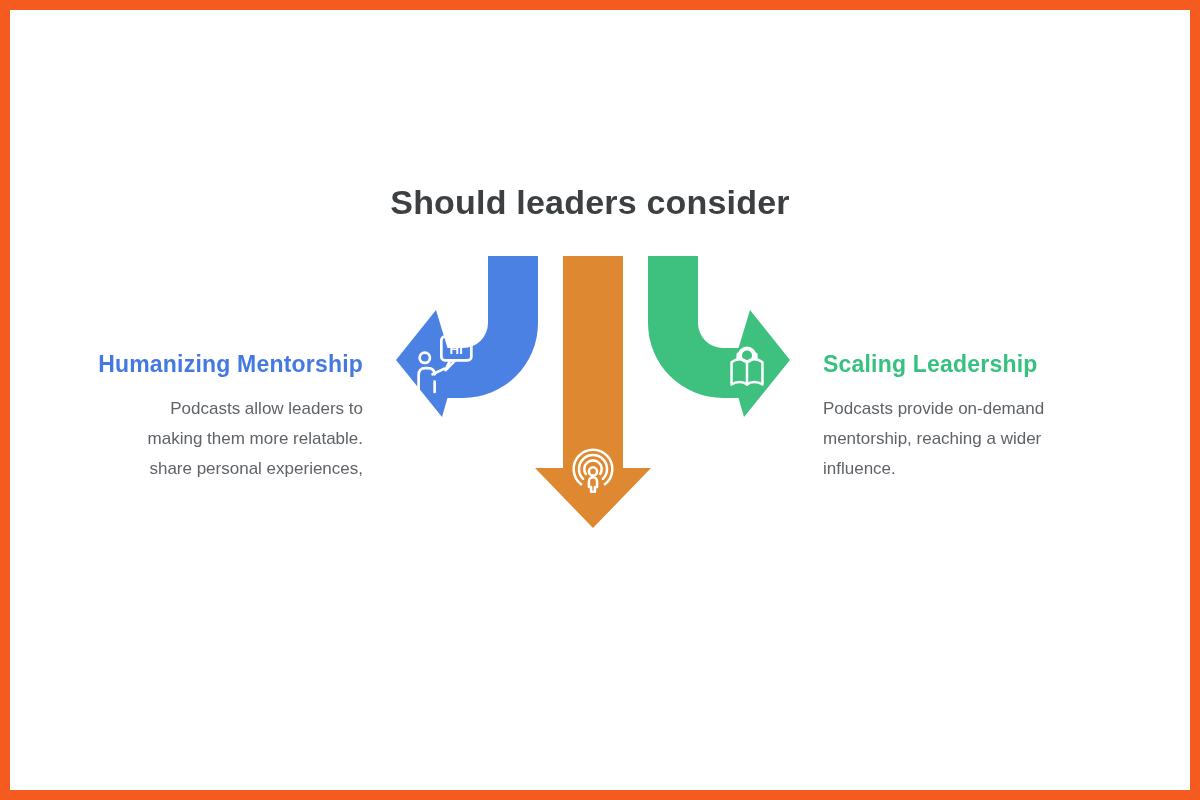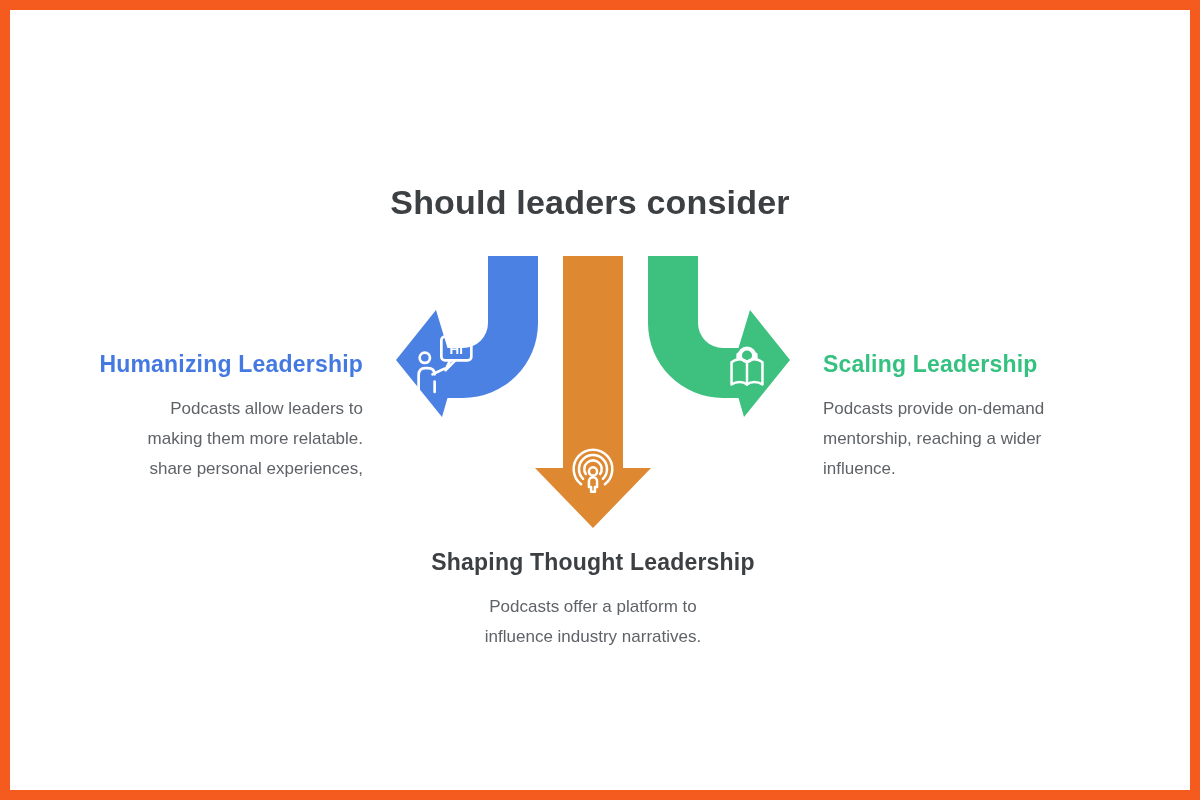--- a/index.html
+++ b/index.html
@@ -149,39 +149,32 @@
           <path d="M30 24 L30 47"></path>
           <circle cx="30" cy="17" r="6.5"></circle>
           <path d="M21.5 17.5 A8.5 8.5 0 0 1 38.5 17.5"></path>
         </g>
         <rect x="19" y="14" width="4.6" height="8" rx="2.2" fill="#ffffff"></rect>
         <rect x="36.4" y="14" width="4.6" height="8" rx="2.2" fill="#ffffff"></rect>
       </svg>
     </div>
 
     <div class="side-block left">
-      <div class="branch-heading blue">Humanizing Leadership</div>
+      <div class="branch-heading blue">Humanizing Mentorship</div>
       <div class="branch-desc">
         <div>Podcasts allow leaders to</div>
         <div>making them more relatable.</div>
         <div>share personal experiences,</div>
       </div>
     </div>
 
     <div class="side-block right">
       <div class="branch-heading green">Scaling Leadership</div>
       <div class="branch-desc">
         <div>Podcasts provide on-demand</div>
         <div>mentorship, reaching a wider</div>
         <div>influence.</div>
       </div>
     </div>
 
-    <div class="bottom-block">
-      <div class="branch-heading dark">Shaping Thought Leadership</div>
-      <div class="branch-desc">
-        <div>Podcasts offer a platform to</div>
-        <div>influence industry narratives.</div>
-      </div>
-    </div>
 
   </div>
 </div>
 
 </body></html>

